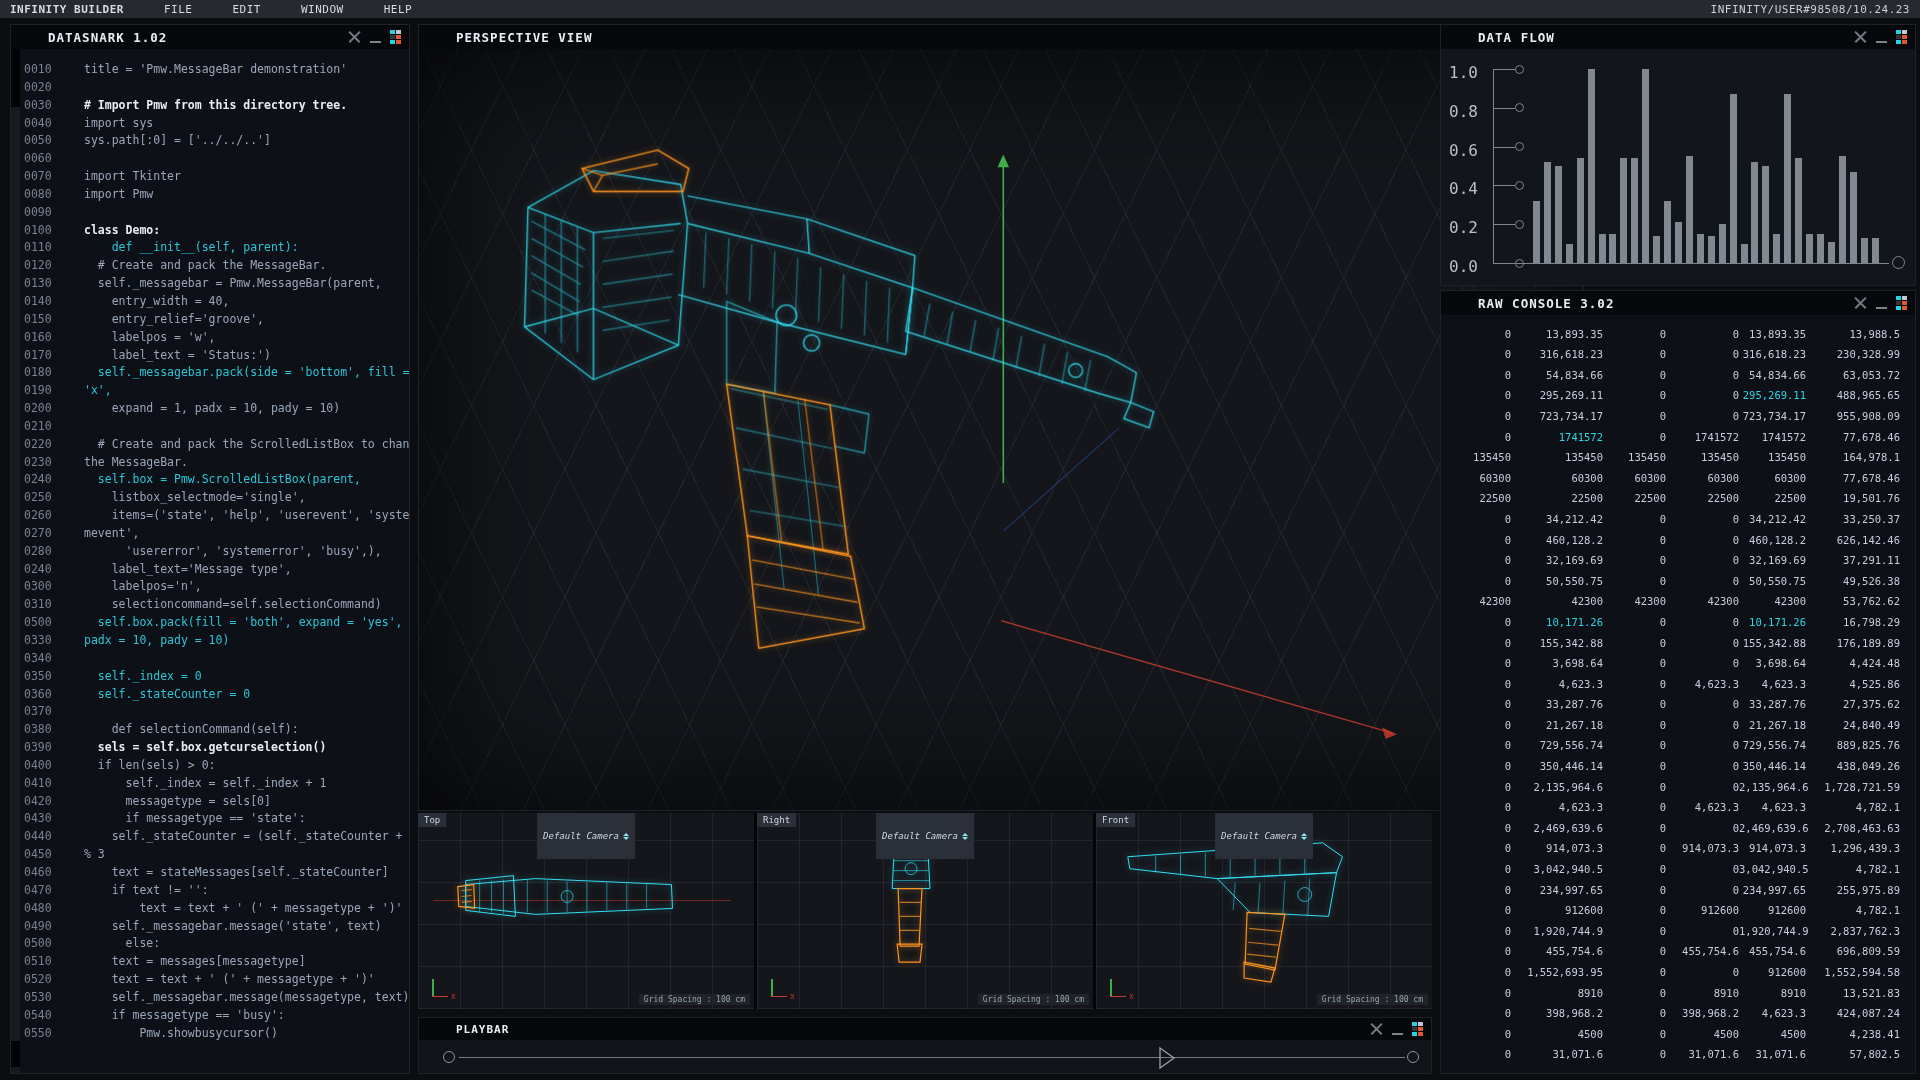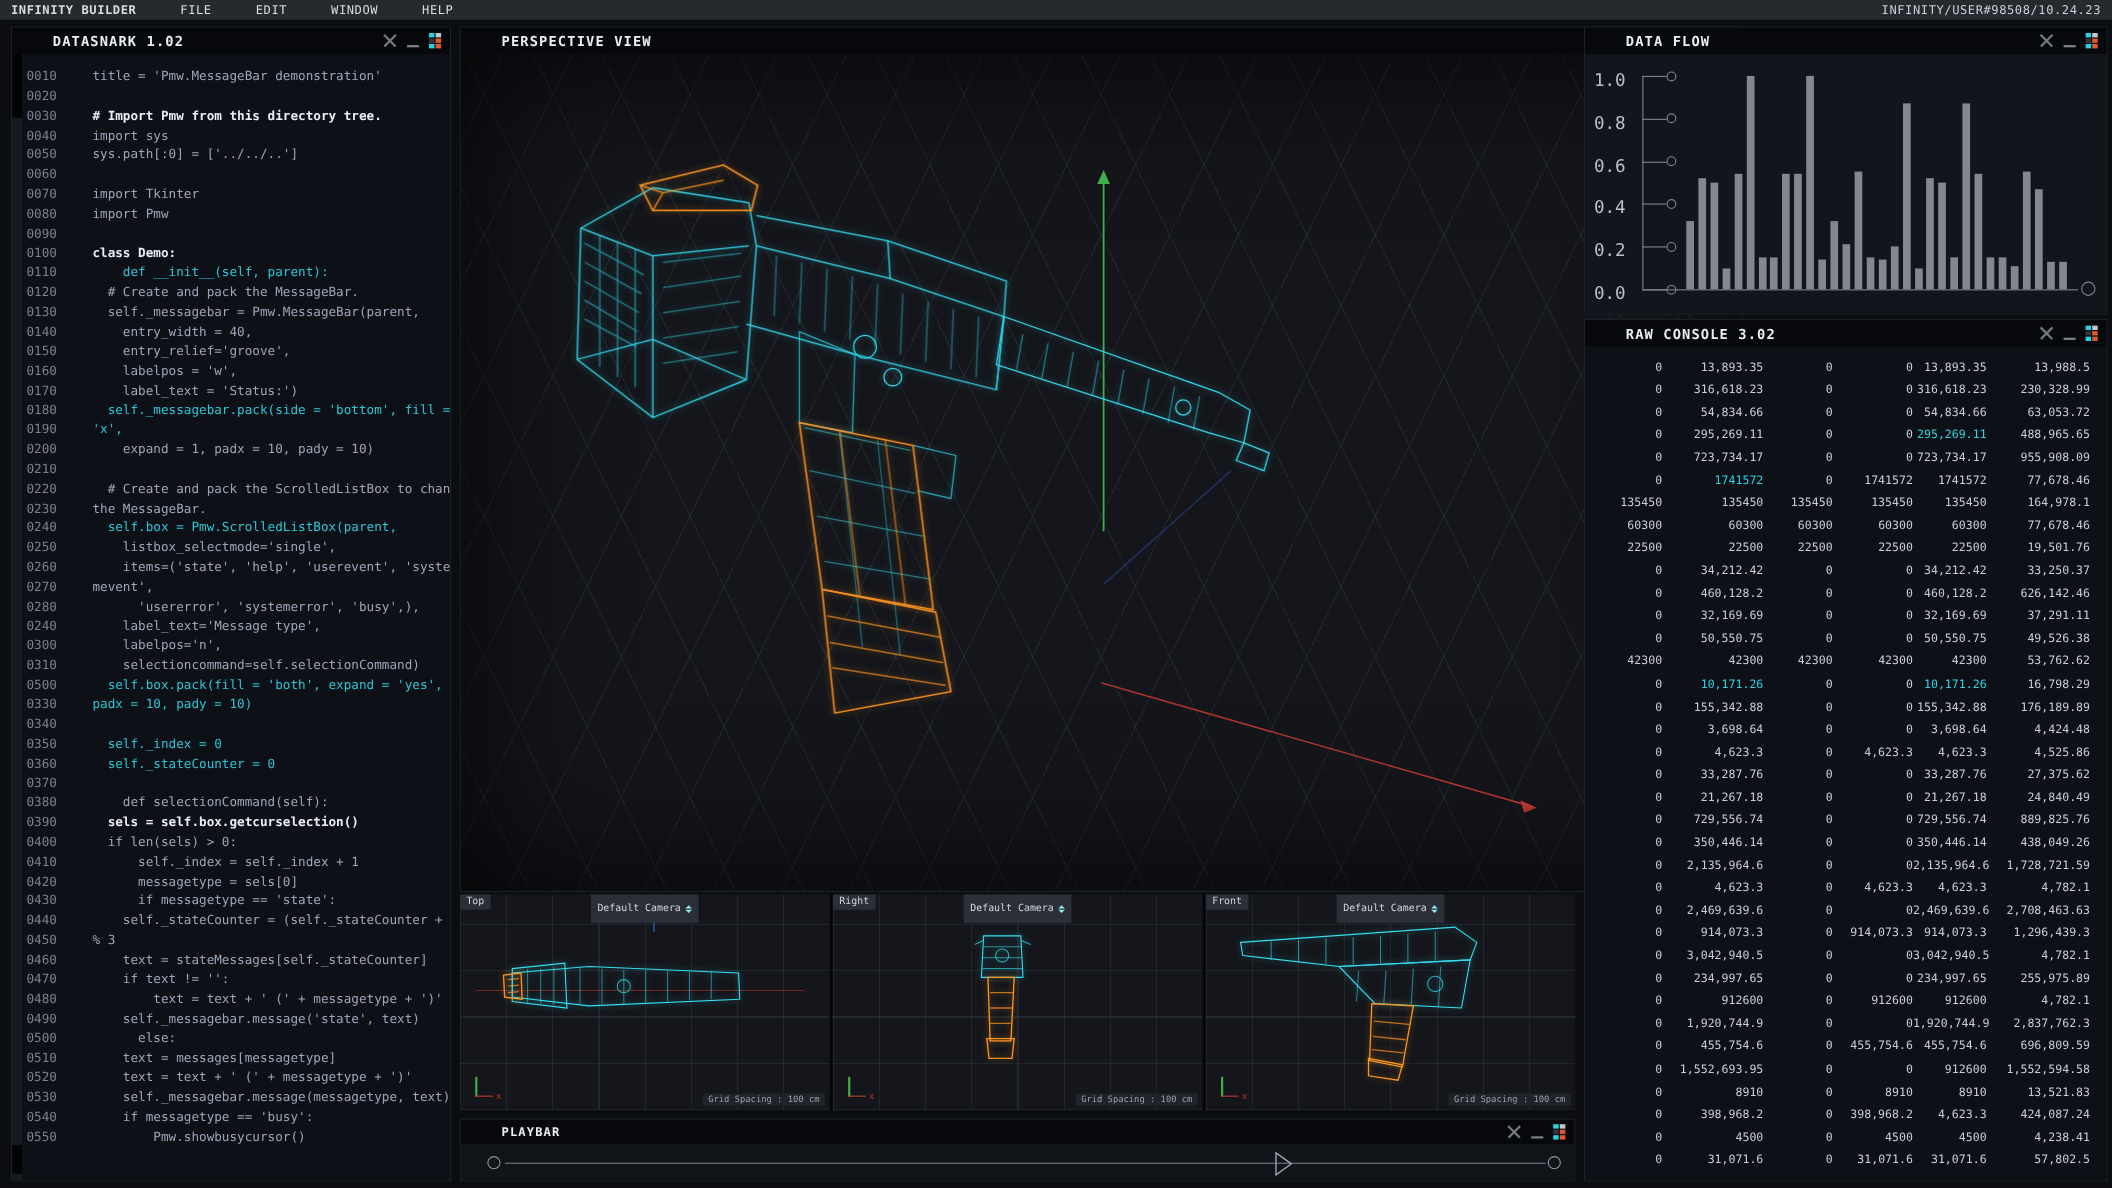--- a/index.html
+++ b/index.html
@@ -60,21 +60,21 @@
 
   
   #ortho-strip { position:absolute; left:418px; top:813px; width:1014px; height:196px; display:flex; gap:3px; background:#040508; }
   .vp { position:relative; flex:1; background:#14161b; overflow:hidden;
         background-image:
           repeating-linear-gradient(0deg, rgba(66,74,88,.3) 0 1px, transparent 1px 42px),
           repeating-linear-gradient(90deg, rgba(66,74,88,.3) 0 1px, transparent 1px 42px); }
   .vp-head { position:absolute; left:0; right:0; top:0; height:16px; display:flex; align-items:flex-start; z-index:3; }
   .vp-label { background:#2b3038; color:#cfd6df; font-size:9px; padding:2px 6px; }
   .vp-cam { position:absolute; left:50%; transform:translateX(-50%); background:#2b3038; color:#cfd6df;
-            font-size:9px; padding:8px 6px; display:flex; gap:4px; align-items:center; }
+            font-size:9px; padding:18px 6px; display:flex; gap:4px; align-items:center;font-style:italic; }
   .caret-ud { display:inline-flex; flex-direction:column; gap:1px; }
   .caret-ud i { display:block; width:0; height:0; border-left:3px solid transparent; border-right:3px solid transparent; }
   .caret-ud .up { border-bottom:3px solid #8fe8f2; }
   .caret-ud .dn { border-top:3px solid #8fe8f2; }
   .vp-grid-chip { position:absolute; right:4px; bottom:4px; background:#1f232a; color:#9aa3ae;
                   font-size:8px; padding:1px 5px; z-index:3; }
   .vp-gizmo { position:absolute; left:8px; bottom:8px; width:30px; height:26px; z-index:3; }
   .vp-gizmo .gy { position:absolute; left:6px; bottom:4px; width:1.5px; height:18px; background:#3fae4a; }
   .vp-gizmo .gx { position:absolute; left:6px; bottom:4px; width:16px; height:1.5px; background:#c23b2e; }
   .vp-gizmo .gl { position:absolute; left:25px; bottom:0; color:#c23b2e; font-size:8px; }

